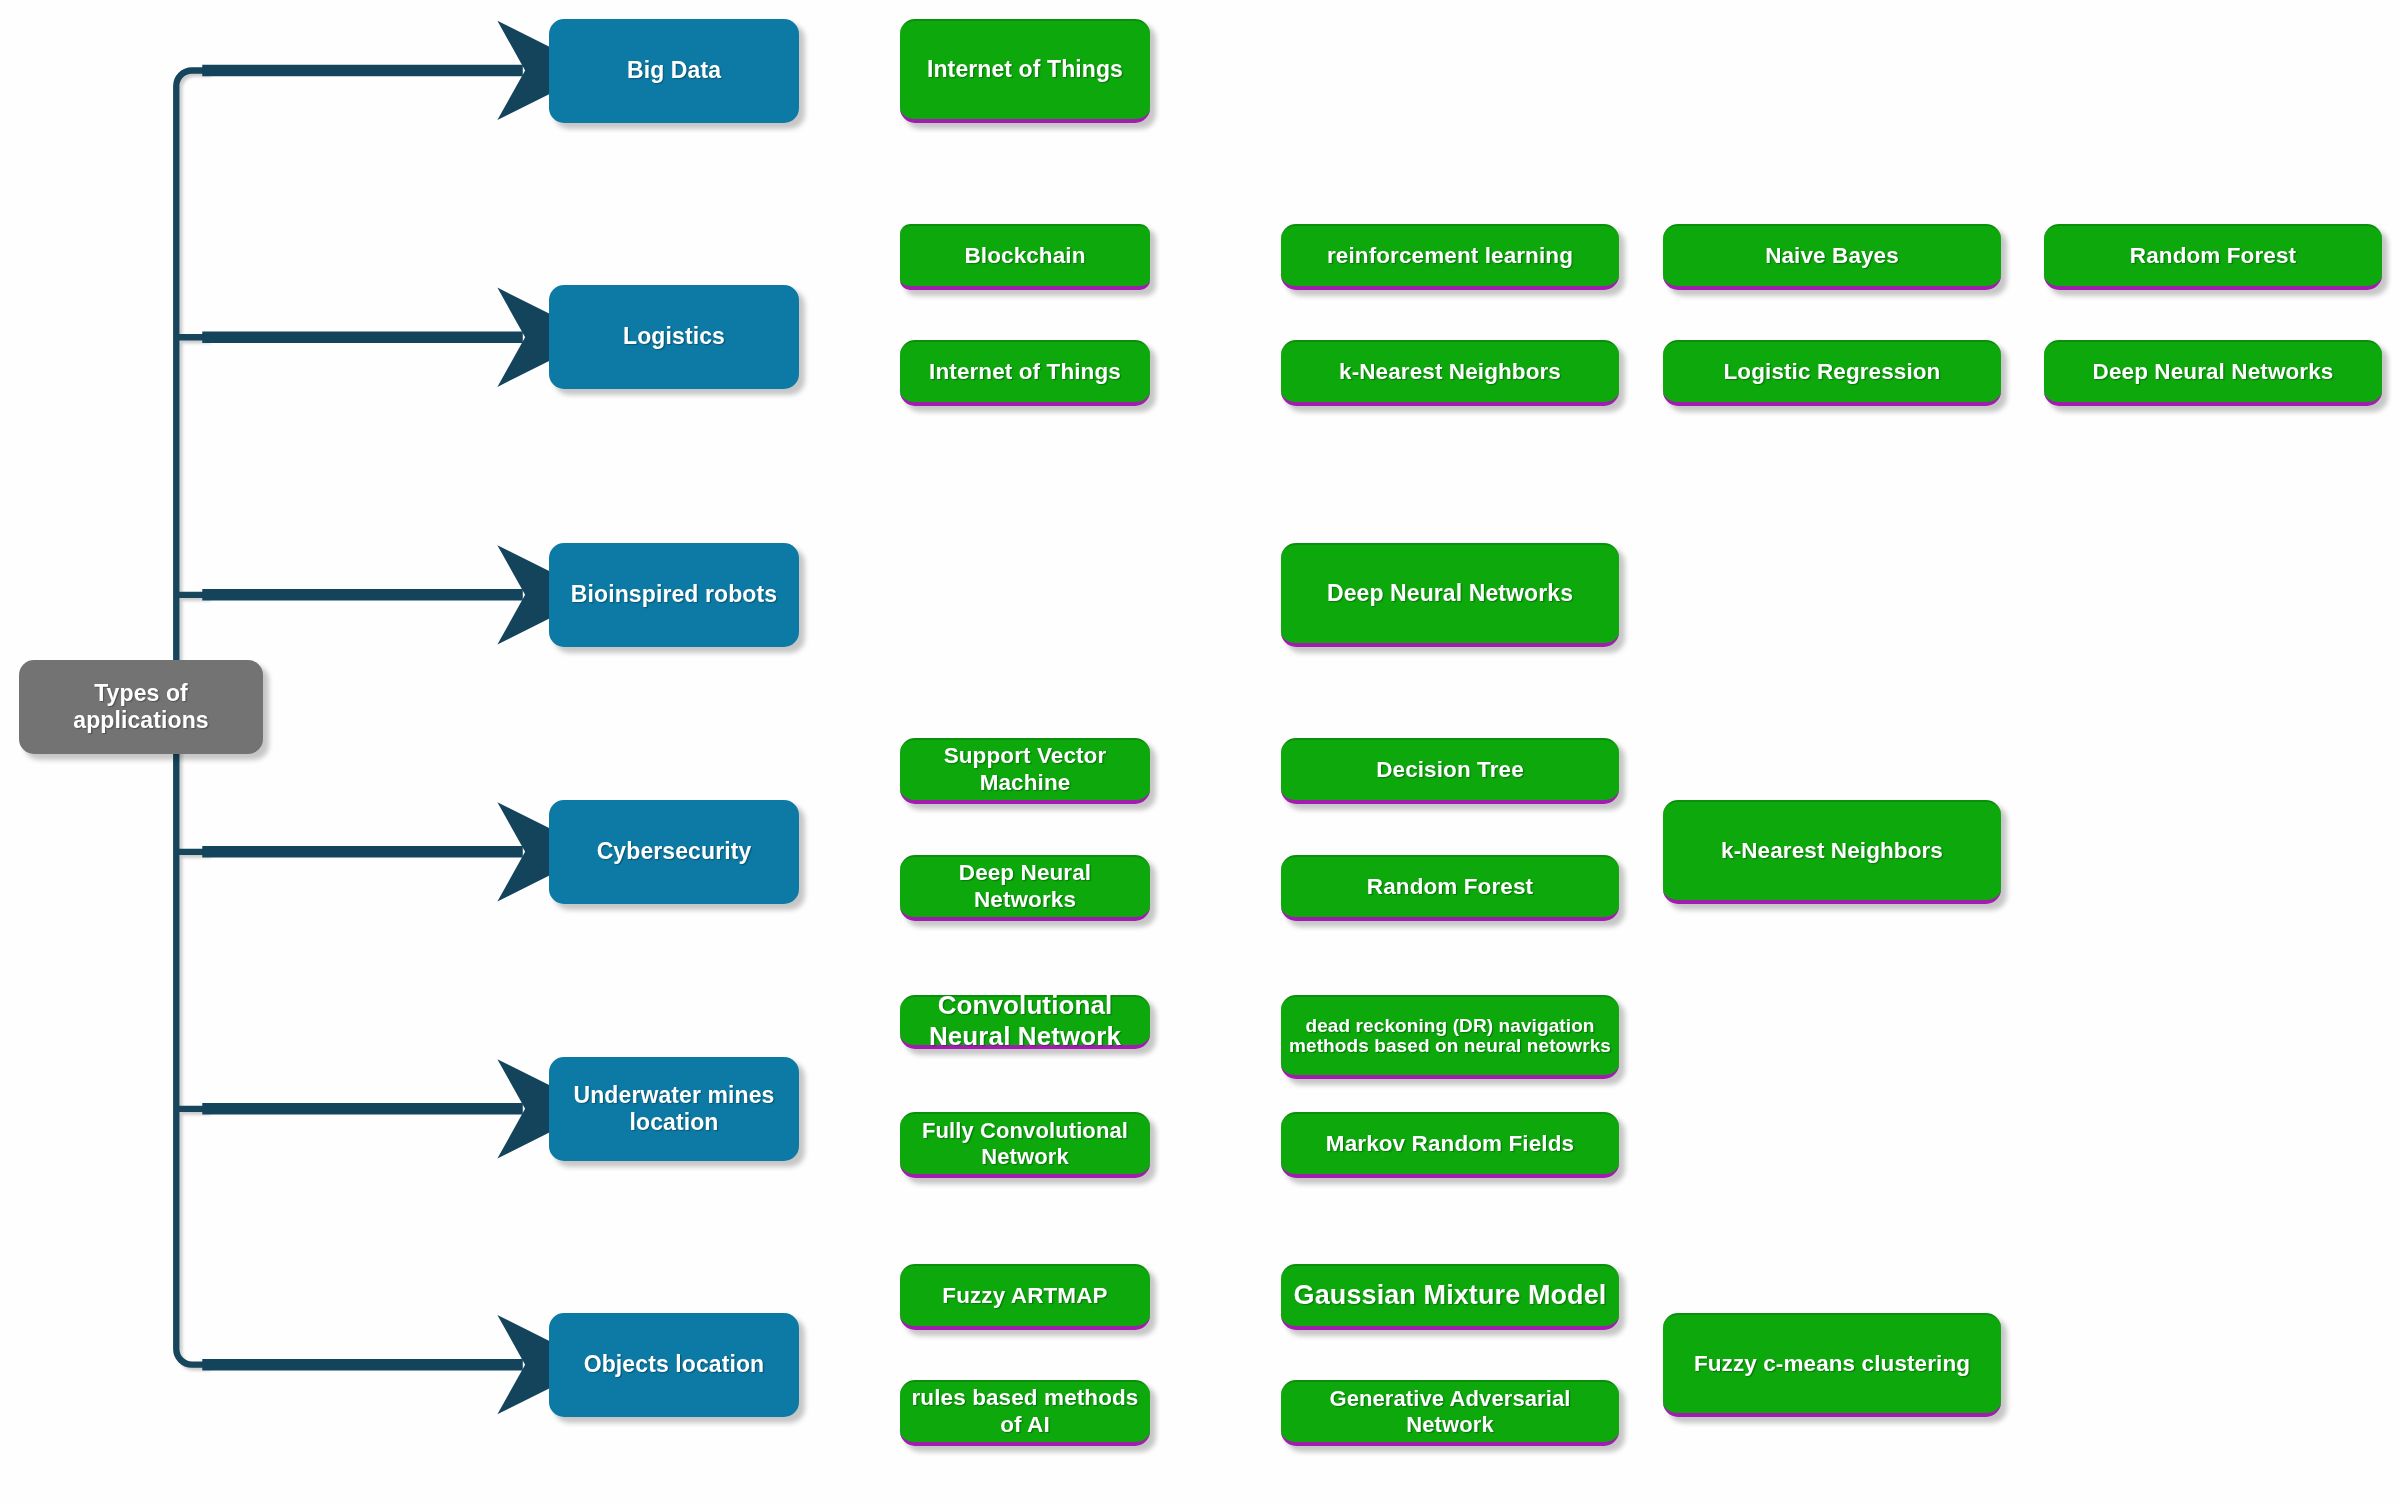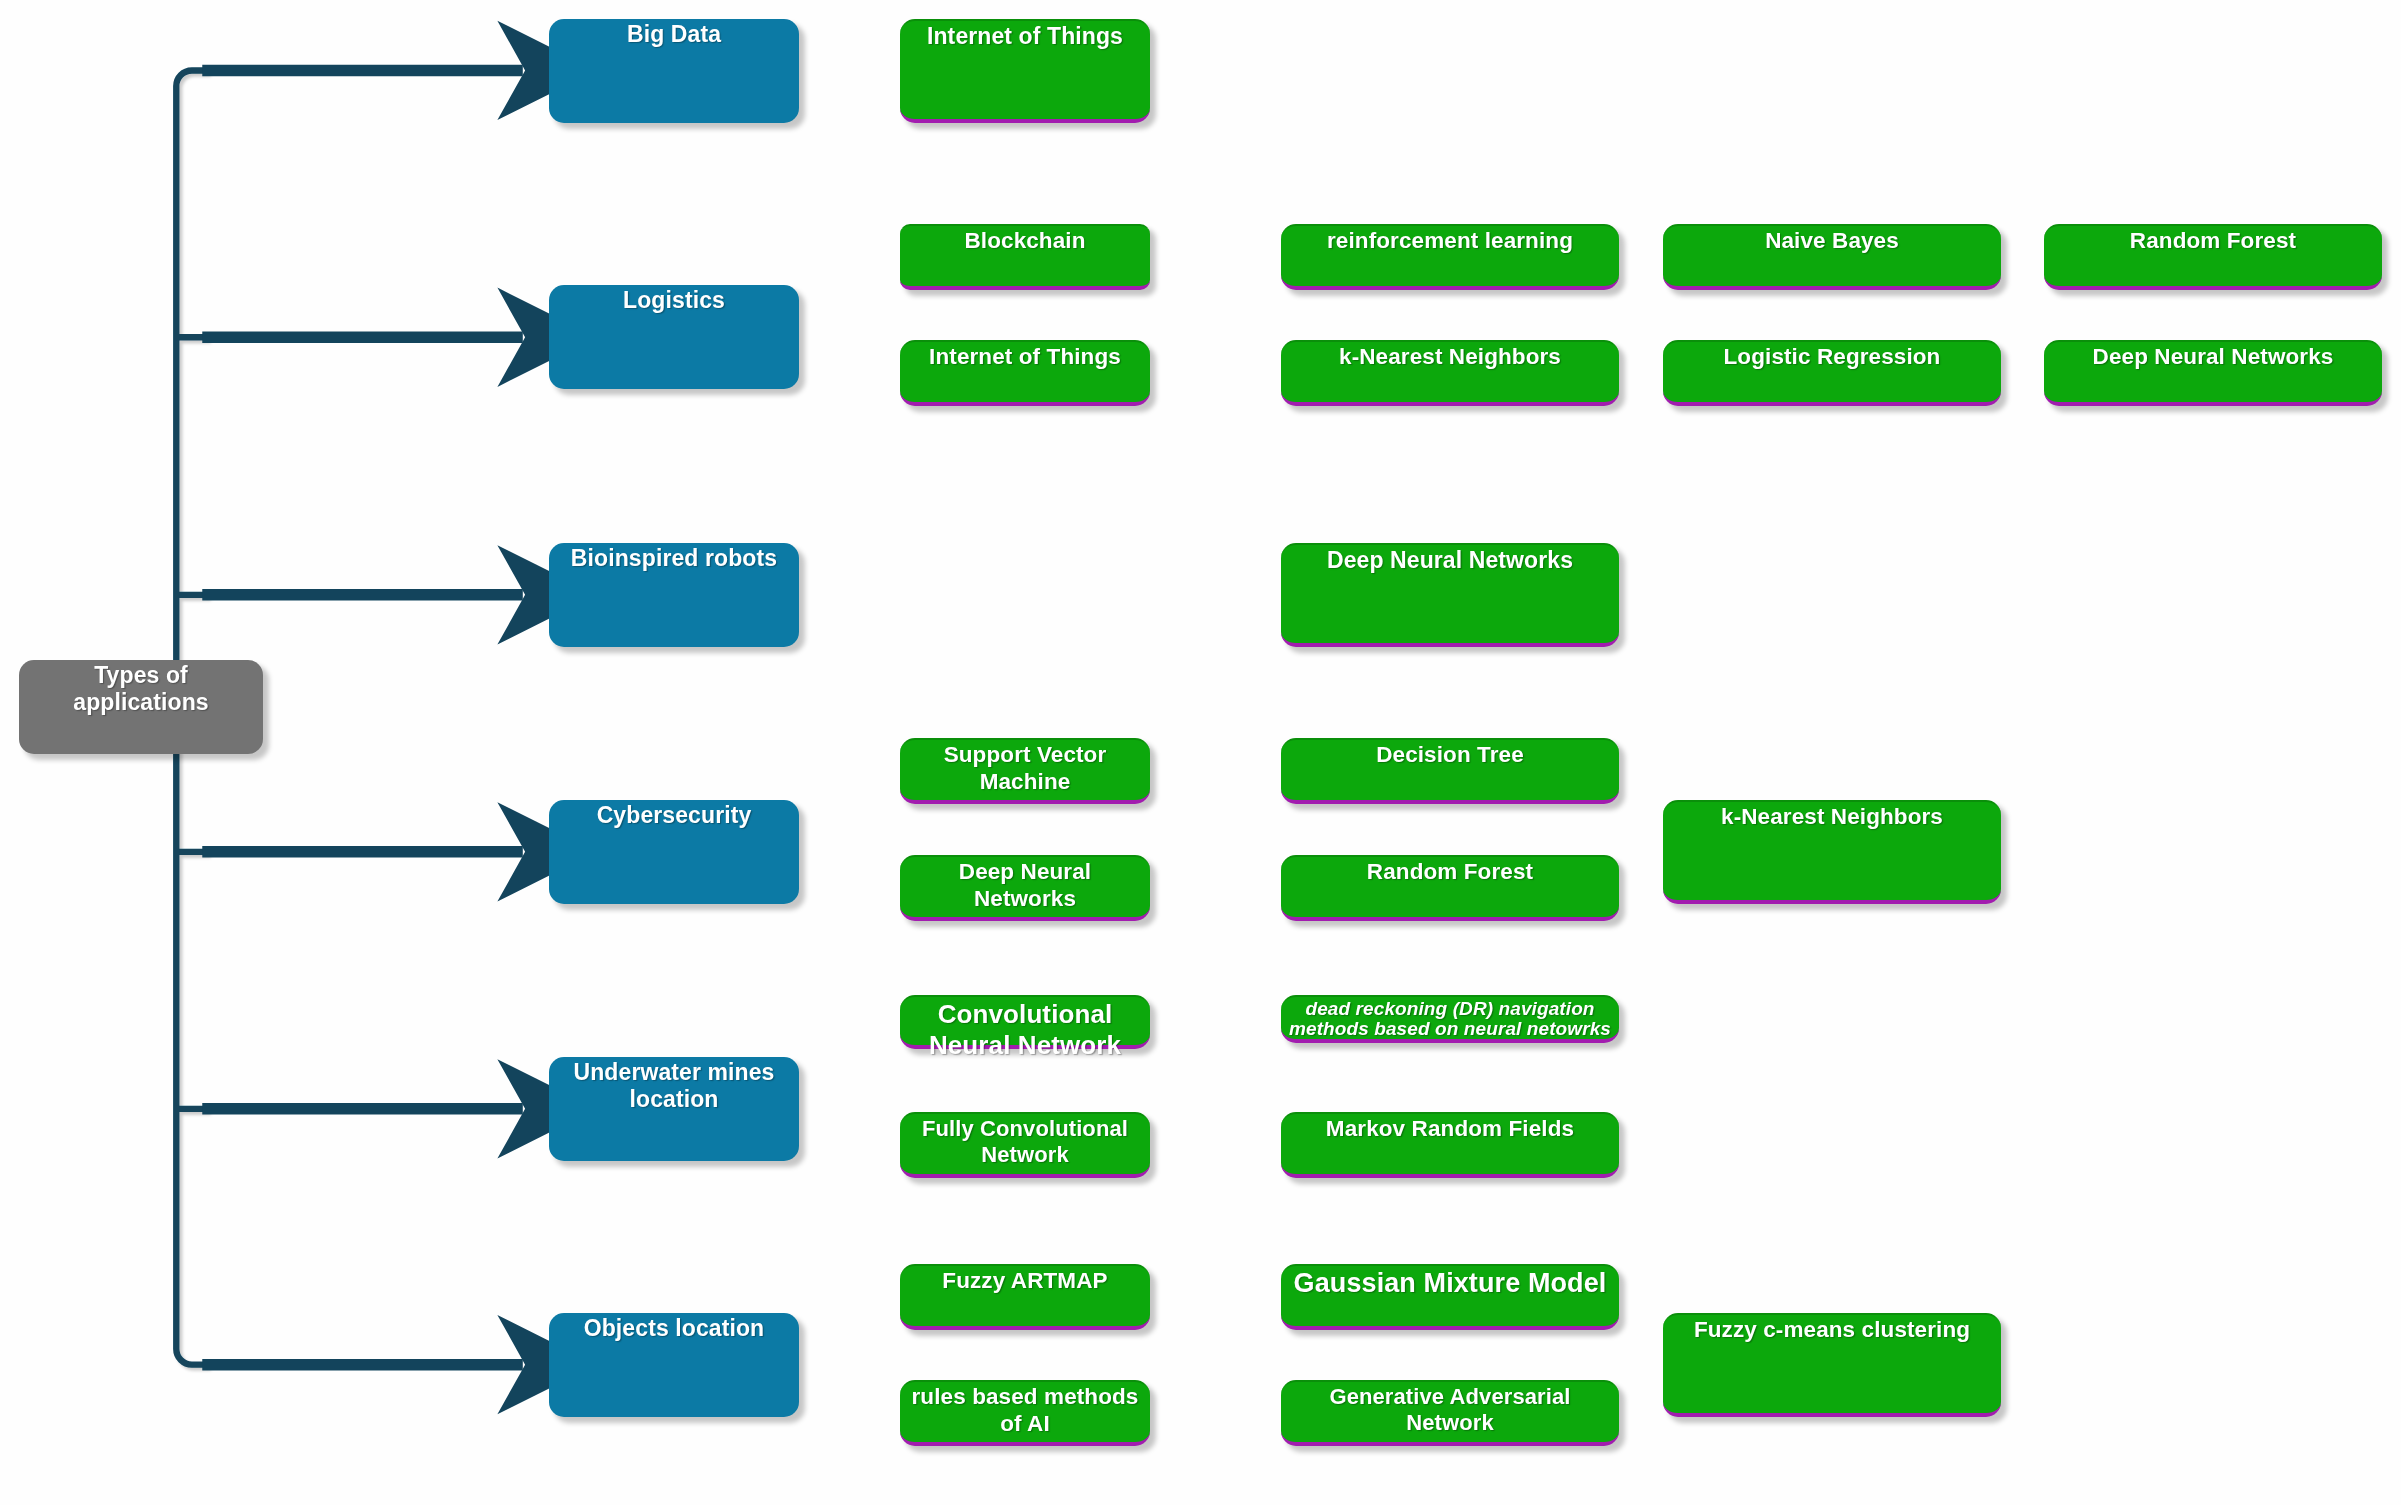--- a/index.html
+++ b/index.html
@@ -19,21 +19,21 @@
     position: absolute;
     left: 0; top: 0;
     width: 2401px;
     height: 1505px;
     pointer-events: none;
   }
   .node {
     position: absolute;
     box-sizing: border-box;
     display: flex;
-    align-items: flex-start;
+    align-items: center;
     justify-content: center;
     text-align: center;
     color: #ffffff;
     font-weight: bold;
     line-height: 1.18;
     border-radius: 15px;
     padding: 2.3px 7px;
     letter-spacing: 0.1px;
     text-shadow: 1.2px 1.2px 1.2px rgba(0,0,0,0.30);
   }
@@ -161,21 +161,21 @@
     <span class="node-label">Random Forest</span>
   </div>
 
   <div class="node node-blue" style="left:549px; top:1057px; width:250px; height:104px; font-size:23px;">
     <span class="node-label">Underwater mines location</span>
   </div>
 
   <div class="node node-green" style="left:900px; top:995px; width:250px; height:54px; font-size:26px;">
     <span class="node-label">Convolutional Neural Network</span>
   </div>
-  <div class="node node-green" style="left:1281px; top:995px; width:338px; height:48px; font-size:19px; line-height:1.06;font-style:italic;">
+  <div class="node node-green" style="left:1281px; top:995px; width:338px; height:84px; font-size:19px; line-height:1.06;">
     <span class="node-label">dead reckoning (DR) navigation methods based on neural netowrks</span>
   </div>
 
   <div class="node node-green" style="left:900px; top:1112px; width:250px; height:66px; font-size:22px;">
     <span class="node-label">Fully Convolutional Network</span>
   </div>
   <div class="node node-green" style="left:1281px; top:1112px; width:338px; height:66px; font-size:22.5px;">
     <span class="node-label">Markov Random Fields</span>
   </div>
 

